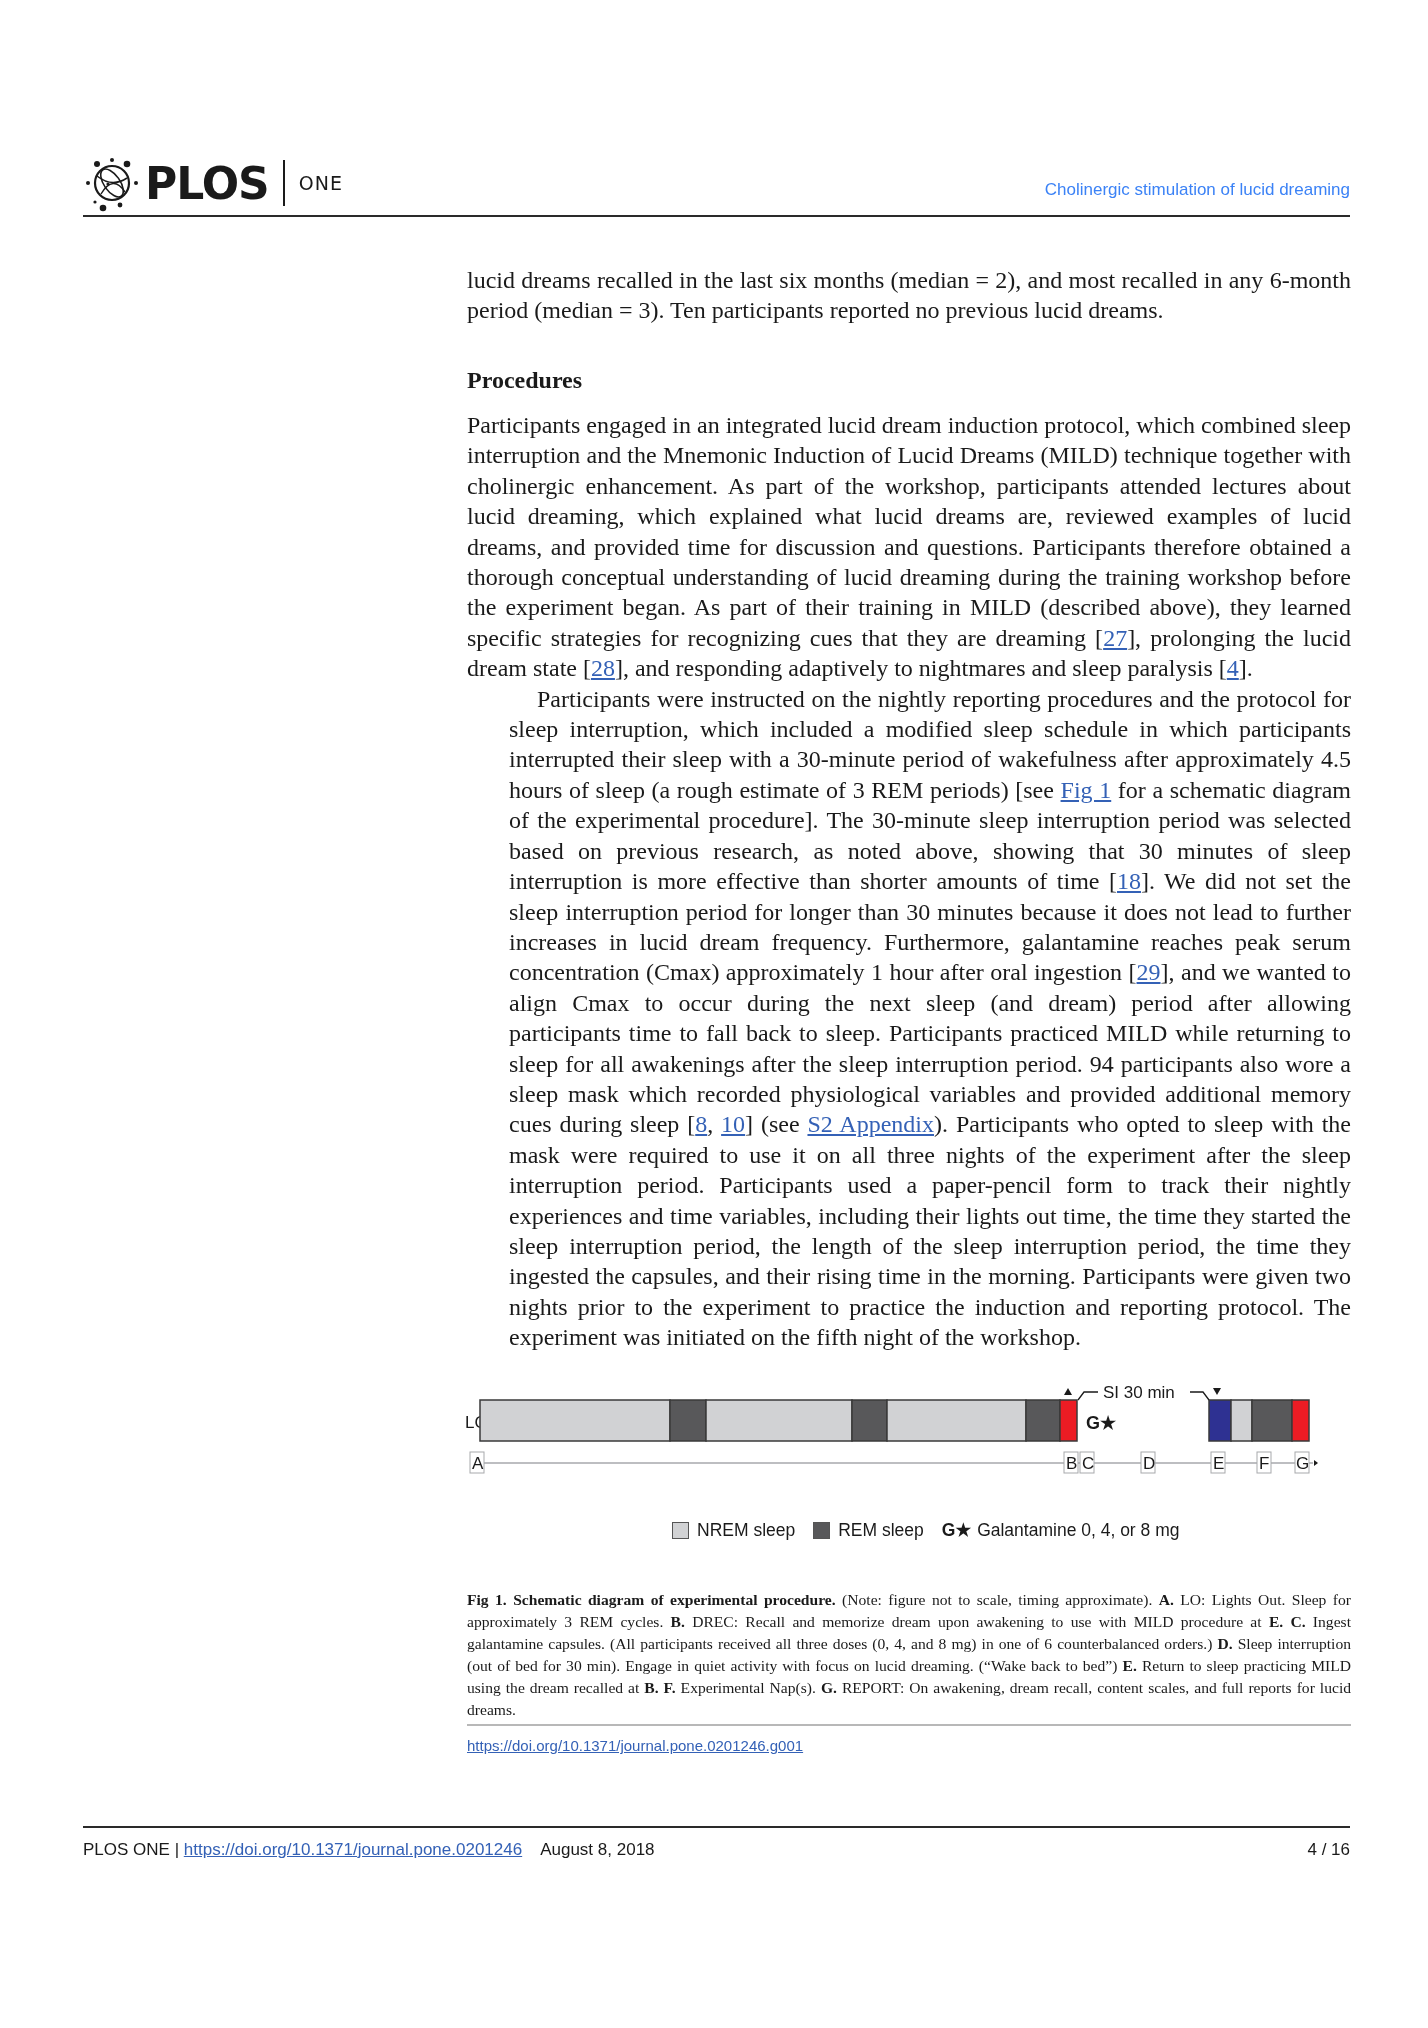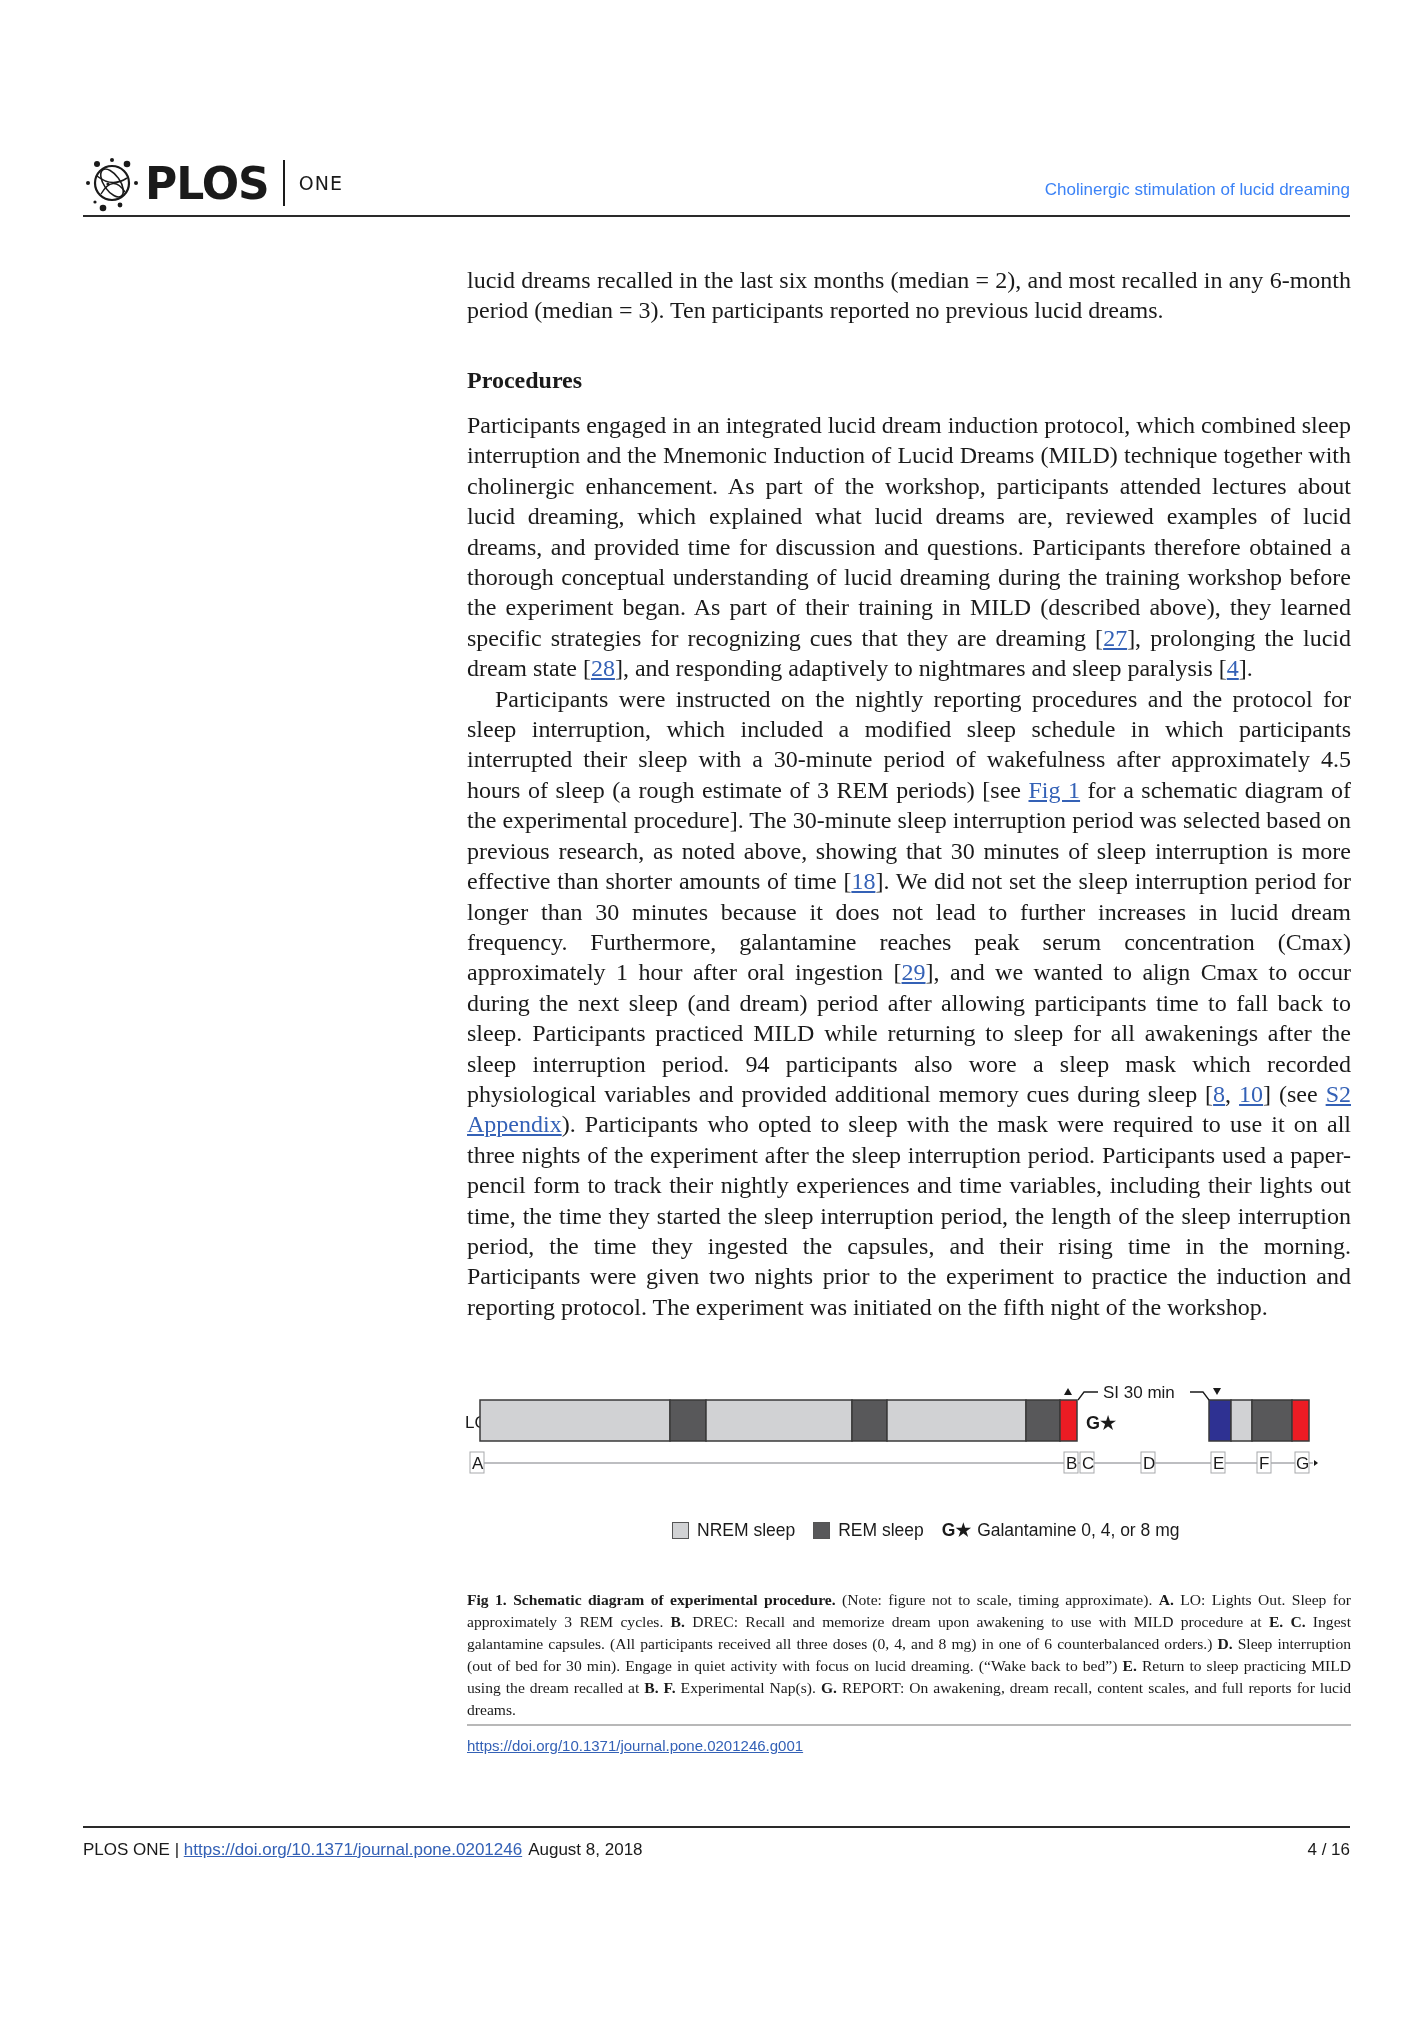--- a/index.html
+++ b/index.html
@@ -7,21 +7,21 @@
   .abs { position:absolute; }
   .header-logo { left:83px; top:152px; height:62px; display:flex; align-items:center; }
   .logo-glyph { width:58px; height:58px; }
   .logo-text { font-family:"DejaVu Sans", sans-serif; font-weight:bold; font-size:44px; letter-spacing:-1px; margin-left:4px; color:#1a1a1a; }
   .logo-sep { width:2px; height:46px; background:#1a1a1a; margin:0 14px 0 14px; }
   .logo-one { font-family:"DejaVu Sans", sans-serif; font-size:19px; letter-spacing:1px; color:#1a1a1a;text-align:right; }
   .header-running { right:78px; top:180px; font-family:"Liberation Sans", sans-serif; font-size:17px; color:#3b82f6; }
   .rule-top { left:83px; right:78px; top:215px; height:2px; background:#2a2a2a; }
   .main { left:467px; width:884px; font-size:24px; line-height:30.4px; text-align:justify; }
   .main p { margin:0; }
-  .main p.indent { text-indent:28px; }
+  .main p.indent { text-indent:28px;margin-left:42px; }
   .section-title { left:467px; top:367px; font-size:24px; font-weight:bold; }
   a.cite { color:#3461b6; text-decoration:underline; }
   .figure { left:460px; top:1380px; width:900px; height:150px; }
   .caption { left:467px; top:1589px; width:884px; font-size:15.6px; line-height:22px; text-align:justify; }
   .caption b { font-weight:bold; }
   .rule-caption { left:467px; width:884px; top:1724px; height:2px; background:#b8b8b8; }
   .doi-link { left:467px; top:1737px; font-family:"Liberation Sans", sans-serif; font-size:15px; color:#3461b6; text-decoration:underline; }
   .rule-bottom { left:83px; right:78px; top:1826px; height:2px; background:#2a2a2a; }
   .footer-left { left:83px; top:1840px; font-family:"Liberation Sans", sans-serif; font-size:17px; color:#1a1a1a; white-space:nowrap; }
   .footer-left a { color:#3461b6; text-decoration:underline; }
@@ -150,15 +150,15 @@
 </div>
 
 <div class="abs caption">
   <b>Fig 1. Schematic diagram of experimental procedure.</b><span> (Note: figure not to scale, timing approximate). </span><b>A.</b><span> LO: Lights Out. Sleep for approximately 3 REM cycles. </span><b>B.</b><span> DREC: Recall and memorize dream upon awakening to use with MILD procedure at </span><b>E.</b><b> C.</b><span> Ingest galantamine capsules. (All participants received all three doses (0, 4, and 8 mg) in one of 6 counterbalanced orders.) </span><b>D.</b><span> Sleep interruption (out of bed for 30 min). Engage in quiet activity with focus on lucid dreaming. (“Wake back to bed”) </span><b>E.</b><span> Return to sleep practicing MILD using the dream recalled at </span><b>B.</b><b> F.</b><span> Experimental Nap(s). </span><b>G.</b><span> REPORT: On awakening, dream recall, content scales, and full reports for lucid dreams.</span>
 </div>
 <div class="abs rule-caption"></div>
 <a class="abs doi-link" href="#">https://doi.org/10.1371/journal.pone.0201246.g001</a>
 
 <div class="abs rule-bottom"></div>
 <div class="abs footer-left">
-  <span>PLOS ONE | </span><a href="#">https://doi.org/10.1371/journal.pone.0201246</a><span style="margin-left:6px;">August 8, 2018</span>
+  <span>PLOS ONE | </span><a href="#">https://doi.org/10.1371/journal.pone.0201246</a><span style="margin-left:18px;">August 8, 2018</span>
 </div>
 <div class="abs footer-right">4 / 16</div>
 
 </body></html>

